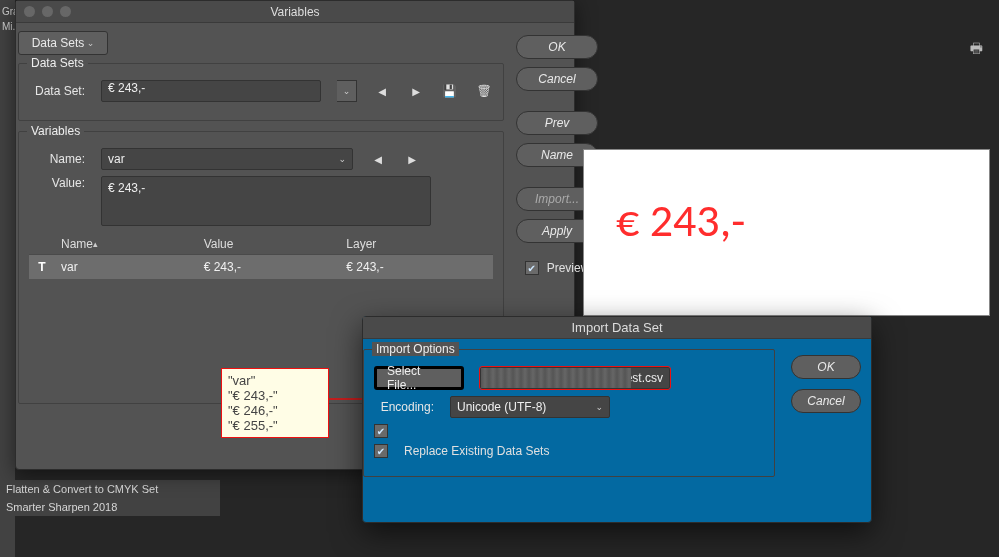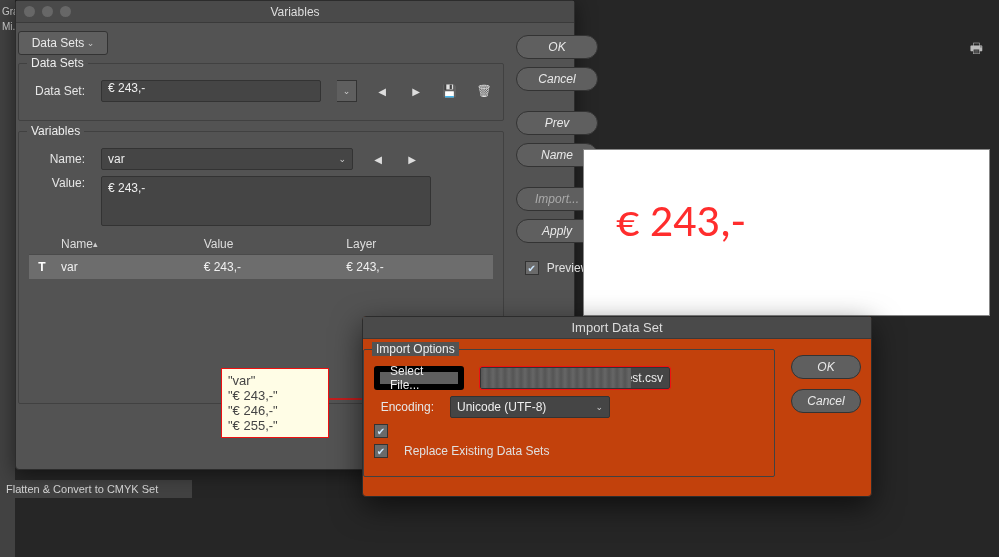--- a/index.html
+++ b/index.html
@@ -14,21 +14,21 @@
   
   .actions-strip {
     position: absolute; left: 0; top: 0; width: 15px; height: 557px;
     background: #424242;
     color: #d0d0d0;
     font-size: 10px;
     padding-top: 4px;
   }
   .actions-strip .row { padding: 2px 2px; white-space: nowrap; overflow: hidden; }
   .actions-list {
-    position: absolute; left: 0; top: 480px; width: 192px;
+    position: absolute; left: 0; top: 480px; width: 220px;
     background: #424242; color: #d6d6d6; font-size: 11px;
   }
   .actions-list .item { padding: 3px 6px; }
   
   .variables-dialog {
     position: absolute; left: 15px; top: 0;
     width: 560px; height: 470px;
     background: #535353;
     border: 1px solid #2c2c2c;
     border-radius: 4px;
@@ -111,43 +111,43 @@
   .csv-box .line { white-space: pre; }
   
   .connector {
     position:absolute; left:329px; top:398px; width:306px; height:2px;
     background: linear-gradient(90deg, rgba(225,17,17,0.8), rgba(225,17,17,0.8));
   }
 
   
   .import-dialog {
     position: absolute; left: 362px; top: 316px;
-    width: 510px; height: 181px;
-    background: #c2410c;
+    width: 510px; height: 207px;
+    background: #0369a1;
     border: 1px solid #2c2c2c;
     border-radius: 4px;
     box-shadow: 0 10px 30px rgba(0,0,0,.6);
   }
   .import-dialog .title-bar { font-size: 13px; }
   .import-body { display:flex; padding: 10px 0; gap: 16px; }
   .import-left { flex:1; }
   .import-right { width: 80px; display:flex; flex-direction:column; gap:10px; padding-top:6px; }
   .file-field {
     background:#454545; border:1px solid #333; color:#eee;
     height:22px; border-radius:2px; display:flex; align-items:center; justify-content:flex-end; padding:0 6px;
     width: 190px; position:relative;
   }
   .file-field .blur {
     position:absolute; left:0; top:0; bottom:0; width:150px;
     background: repeating-linear-gradient(90deg,#555 0px,#666 4px,#555 8px);
     filter: blur(0.6px);
   }
   .file-field.redbox { outline: 1px solid #e11; }
   .btn {
-    background:#5f5f5f; border:6px solid #000000; color:#eee; border-radius:3px;
+    background:#5f5f5f; border:3px solid #000000; color:#eee; border-radius:3px;
     height:24px; padding:0 10px; display:inline-flex; align-items:center; justify-content:center;
   }
   .small-pill { width:70px; border-radius: 13px; }
 
   
   .caret-block {
     width: 20px; height: 22px; background:#5f5f5f; border:1px solid #333; border-left:none;
     display:flex; align-items:center; justify-content:center;
   }
 
@@ -157,20 +157,21 @@
 </head>
 <body>
 
 <div class="actions-strip">
   <div class="row">Gradient M...</div>
   <div class="row">Mi...</div>
 </div>
 
 <div class="actions-list">
   <div class="item">Flatten &amp; Convert to CMYK Set</div>
+  <div class="item">Smarter Sharpen 2018</div>
 </div>
 
 <div class="topright-icon">🖶</div>
 
 <div class="variables-dialog">
   <div class="title-bar">
     <div class="traffic">
       <span></span>
       <span></span>
       <span></span>

